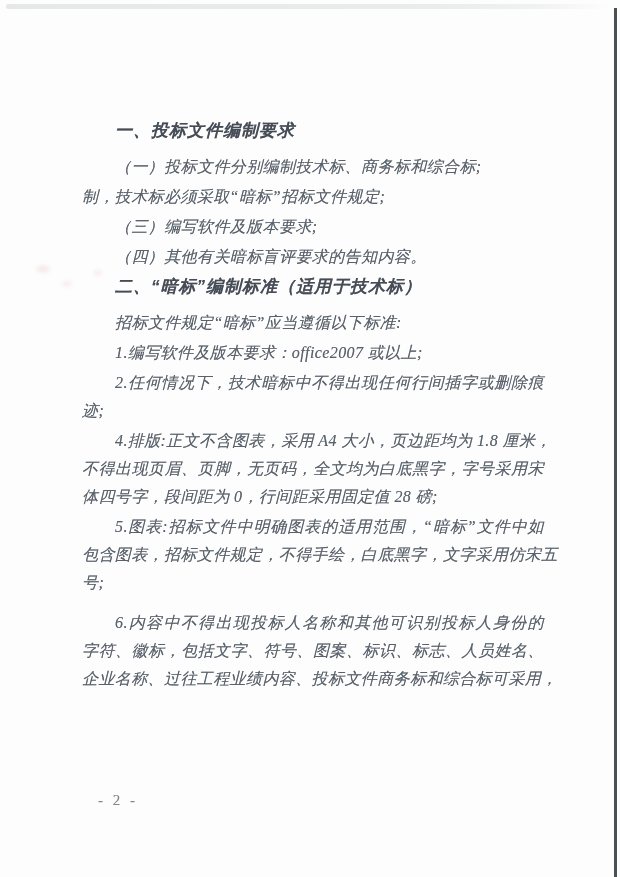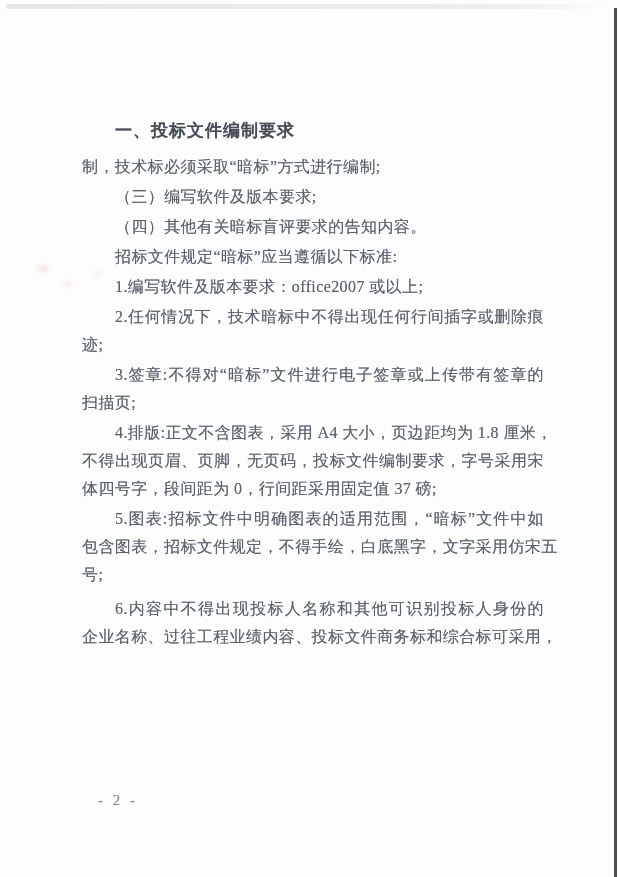--- a/index.html
+++ b/index.html
@@ -62,24 +62,25 @@
   .block { margin: 0 0 2px 0; }
   .block.heading {
     font-family: "Liberation Sans", sans-serif;
     font-weight: 700;
     font-size: 17px;
     color: #454c55;
     letter-spacing: 1px;
     margin-bottom: 8px;
   }
   .block.heading:not(:first-child) { margin-top: 2px; }
-  .block.extra-top { margin-top: 6px; }
+  .block.extra-top { margin-top: 12px; }
   .line {
     white-space: nowrap;
     text-align: left;
+    font-style: italic;
   }
   .line.indent { padding-left: 33px; }
   
   .line.fill {
     text-align: justify;
     text-align-last: justify;
   }
   .page-number {
     position: absolute;
     left: 98px;
@@ -99,52 +100,55 @@
   <div class="smudge s1"></div>
   <div class="smudge s2"></div>
   <div class="smudge s3"></div>
   <div class="smudge s4"></div>
 
   <div class="text-block">
       <div class="block heading">
         <div class="line indent">一、投标文件编制要求</div>
       </div>
       <div class="block para">
-        <div class="line">制，技术标必须采取“暗标”方式进行编制;</div>
+        <div class="line indent">（一）投标文件分别编制技术标、商务标和综合标;</div>
+      </div>
+      <div class="block para">
+        <div class="line">制，技术标必须采取“暗标”招标文件规定;</div>
       </div>
       <div class="block para">
         <div class="line indent">（三）编写软件及版本要求;</div>
       </div>
       <div class="block para">
         <div class="line indent">（四）其他有关暗标盲评要求的告知内容。</div>
+      </div>
+      <div class="block heading">
+        <div class="line indent">二、“暗标”编制标准（适用于技术标）</div>
       </div>
       <div class="block para">
         <div class="line indent">招标文件规定“暗标”应当遵循以下标准:</div>
       </div>
       <div class="block para">
         <div class="line indent">1.编写软件及版本要求：office2007 或以上;</div>
       </div>
       <div class="block para">
         <div class="line indent fill">2.任何情况下，技术暗标中不得出现任何行间插字或删除痕</div>
         <div class="line">迹;</div>
       </div>
       <div class="block para">
-        <div class="line indent fill">3.签章:不得对“暗标”文件进行电子签章或上传带有签章的</div>
-        <div class="line">扫描页;</div>
-      </div>
-      <div class="block para">
         <div class="line indent fill">4.排版:正文不含图表，采用 A4 大小，页边距均为 1.8 厘米，</div>
-        <div class="line fill">不得出现页眉、页脚，无页码，投标文件编制要求，字号采用宋</div>
-        <div class="line">体四号字，段间距为 0，行间距采用固定值 37 磅;</div>
+        <div class="line fill">不得出现页眉、页脚，无页码，全文均为白底黑字，字号采用宋</div>
+        <div class="line">体四号字，段间距为 0，行间距采用固定值 28 磅;</div>
       </div>
       <div class="block para">
         <div class="line indent fill">5.图表:招标文件中明确图表的适用范围，“暗标”文件中如</div>
         <div class="line fill">包含图表，招标文件规定，不得手绘，白底黑字，文字采用仿宋五</div>
         <div class="line">号;</div>
       </div>
       <div class="block para extra-top">
         <div class="line indent fill">6.内容中不得出现投标人名称和其他可识别投标人身份的</div>
+        <div class="line fill">字符、徽标，包括文字、符号、图案、标识、标志、人员姓名、</div>
         <div class="line fill">企业名称、过往工程业绩内容、投标文件商务标和综合标可采用，</div>
       </div>
     </div>
 
   <div class="page-number">- 2 -</div>
 </div>
 
 </body></html>

